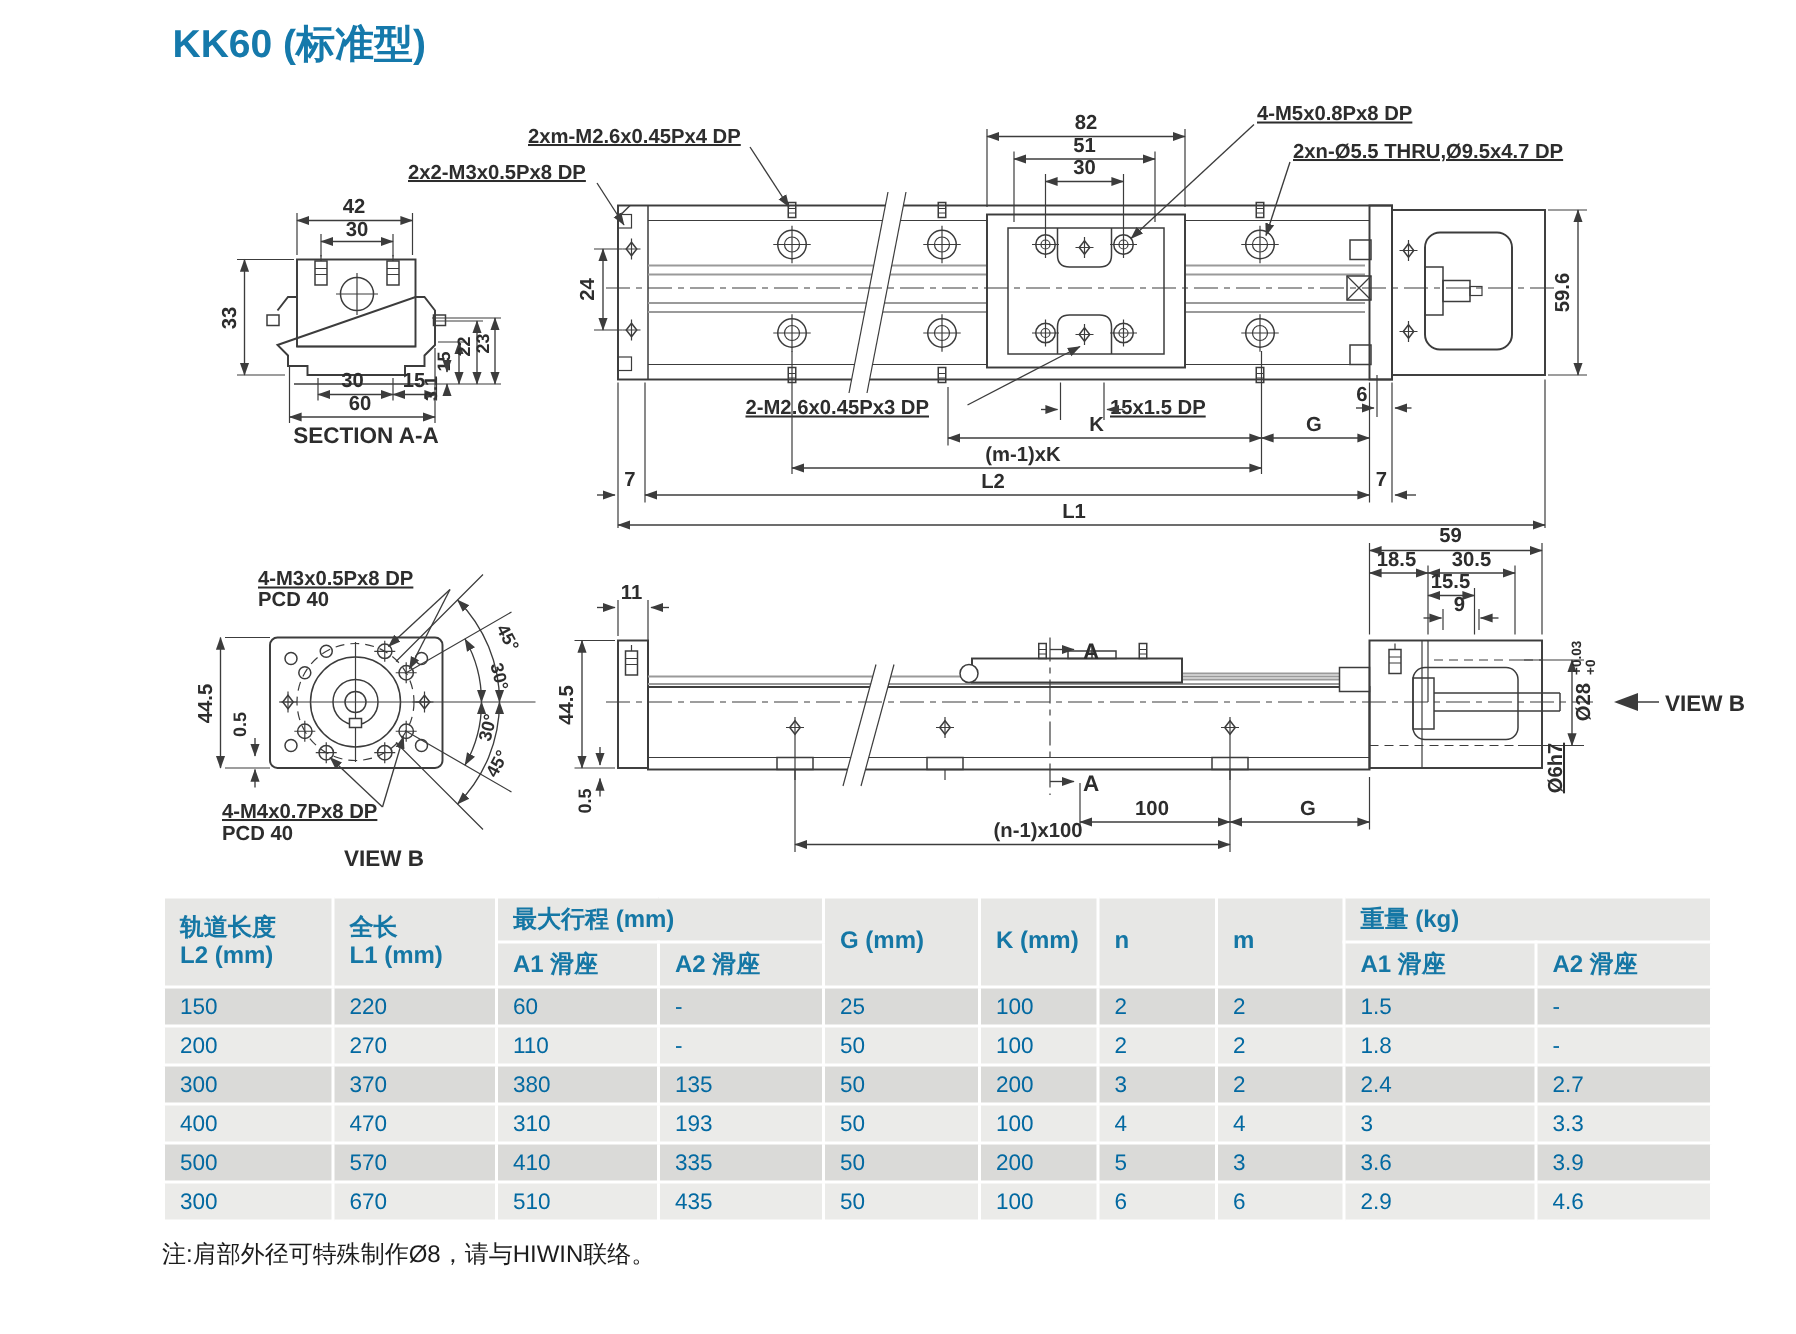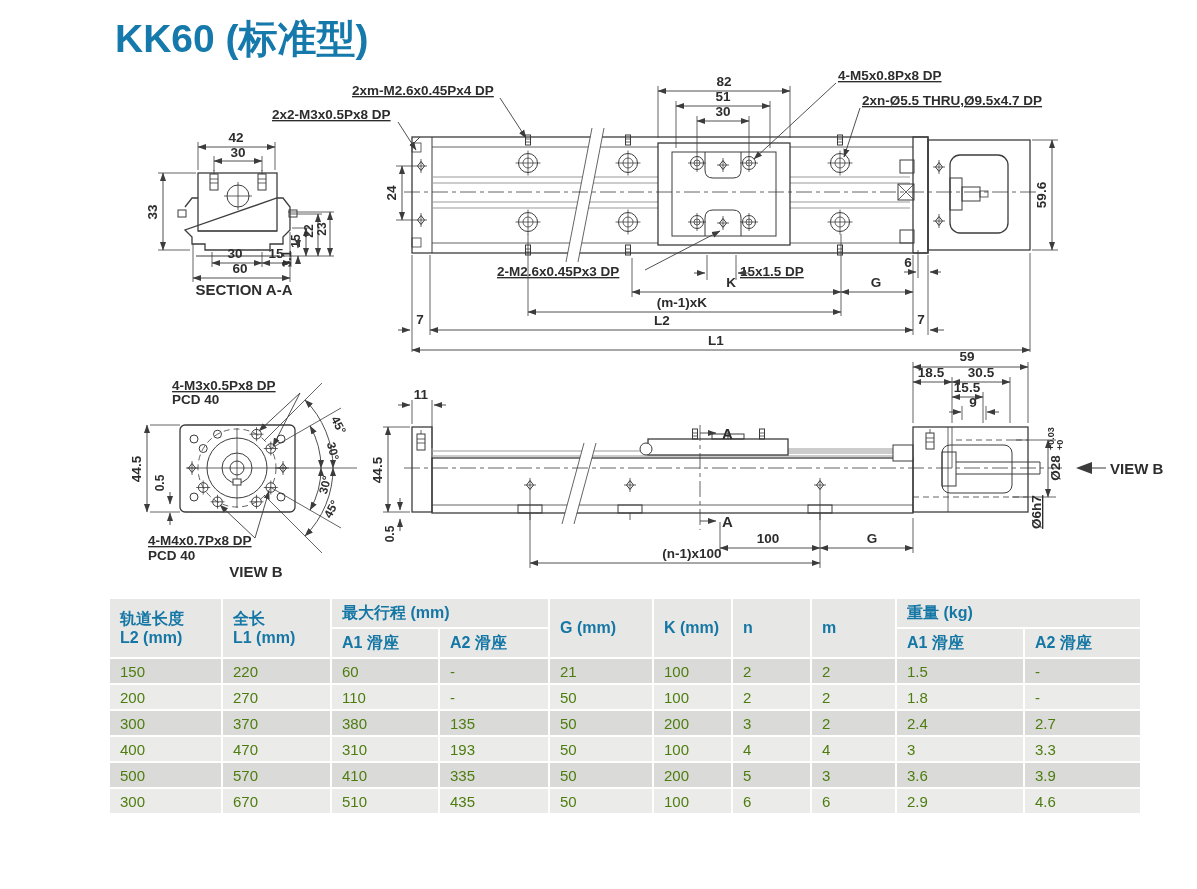--- a/index.html
+++ b/index.html
@@ -1,18 +1,18 @@
 <!DOCTYPE html>
 <html><head>
 <meta charset="utf-8">
 <style>
   * { margin:0; padding:0; box-sizing:border-box; }
   body { background:#fff; font-family:"Liberation Sans", sans-serif; }
   .page { position:relative; width:1197px; height:889px; background:#fff; overflow:hidden; }
-  .title { position:absolute; left:115px; top:12px; font-size:39px; font-weight:bold;
+  .title { position:absolute; left:115px; top:12px; font-size:26px; font-weight:bold;
            color:#1579ab; letter-spacing:0px; }
   .drawing-wrap { position:absolute; left:0; top:0; }
 
   
   svg text { font-family:"Liberation Sans", sans-serif; }
   .ln  { stroke:#3c3c3c; stroke-width:1.3; fill:none; }
   .ln2 { stroke:#3c3c3c; stroke-width:1; fill:none; }
   .thin{ stroke:#3c3c3c; stroke-width:0.8; fill:none; }
   .gray{ stroke:#9a9a9a; stroke-width:1.2; fill:none; }
   .dim { stroke:#3c3c3c; stroke-width:0.9; fill:none; }
@@ -26,21 +26,21 @@
   .und { text-decoration:underline; }
   .mid { text-anchor:middle; }
 
   
   .spec-table { position:absolute; left:108px; top:597px; width:1032px;
                 border-collapse:collapse; table-layout:fixed; }
   .spec-table th, .spec-table td { border:2px solid #fff; padding:2px 0 2px 10px;
                 text-align:left; vertical-align:middle; }
   .spec-table thead th { background:#e7e7e5; color:#1577a5; font-size:16px;
                 font-weight:bold; height:30px; }
-  .spec-table td { background:#ebebe9; color:#4d7c0f; font-size:15px; height:26px; }
+  .spec-table td { background:#ebebe9; color:#0369a1; font-size:15px; height:26px; }
   .spec-table tbody tr:nth-child(odd) td { background:#dadad8; }
   .hdr2 span { display:block; line-height:19px; }
   .note { position:absolute; left:108px; top:826px; font-size:16px; color:#1c1c1c; }
 </style>
 </head>
 <body>
 
 <div class="page">
 
   <div class="title">KK60 (标准型)</div>
@@ -425,21 +425,21 @@
         <th>A1 滑座</th>
         <th>A2 滑座</th>
       </tr>
     </thead>
     <tbody>
         <tr>
           <td>150</td>
           <td>220</td>
           <td>60</td>
           <td>-</td>
-          <td>21</td>
+          <td>25</td>
           <td>100</td>
           <td>2</td>
           <td>2</td>
           <td>1.5</td>
           <td>-</td>
         </tr>
         <tr>
           <td>200</td>
           <td>270</td>
           <td>110</td>
@@ -495,13 +495,14 @@
           <td>50</td>
           <td>100</td>
           <td>6</td>
           <td>6</td>
           <td>2.9</td>
           <td>4.6</td>
         </tr>
       </tbody>
   </table>
 
+  <div class="note">注:肩部外径可特殊制作Ø8，请与HIWIN联络。</div>
 </div>
 
 </body></html>

